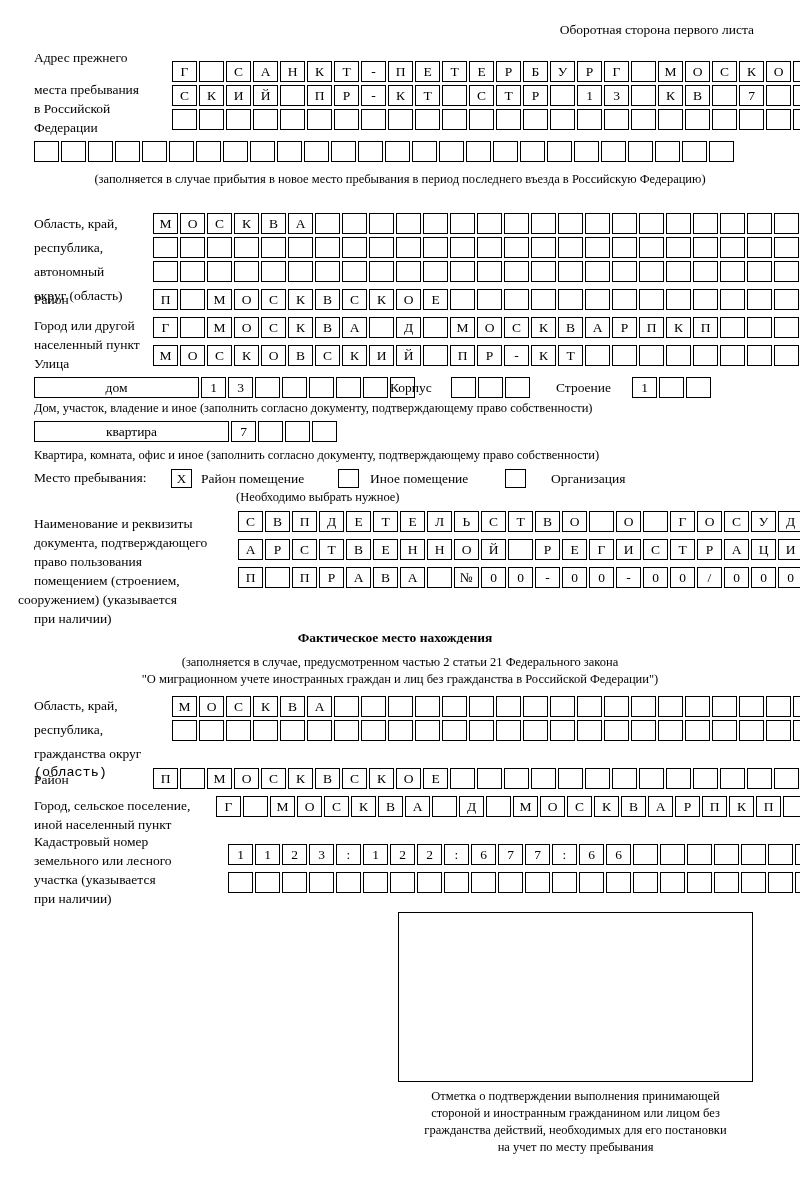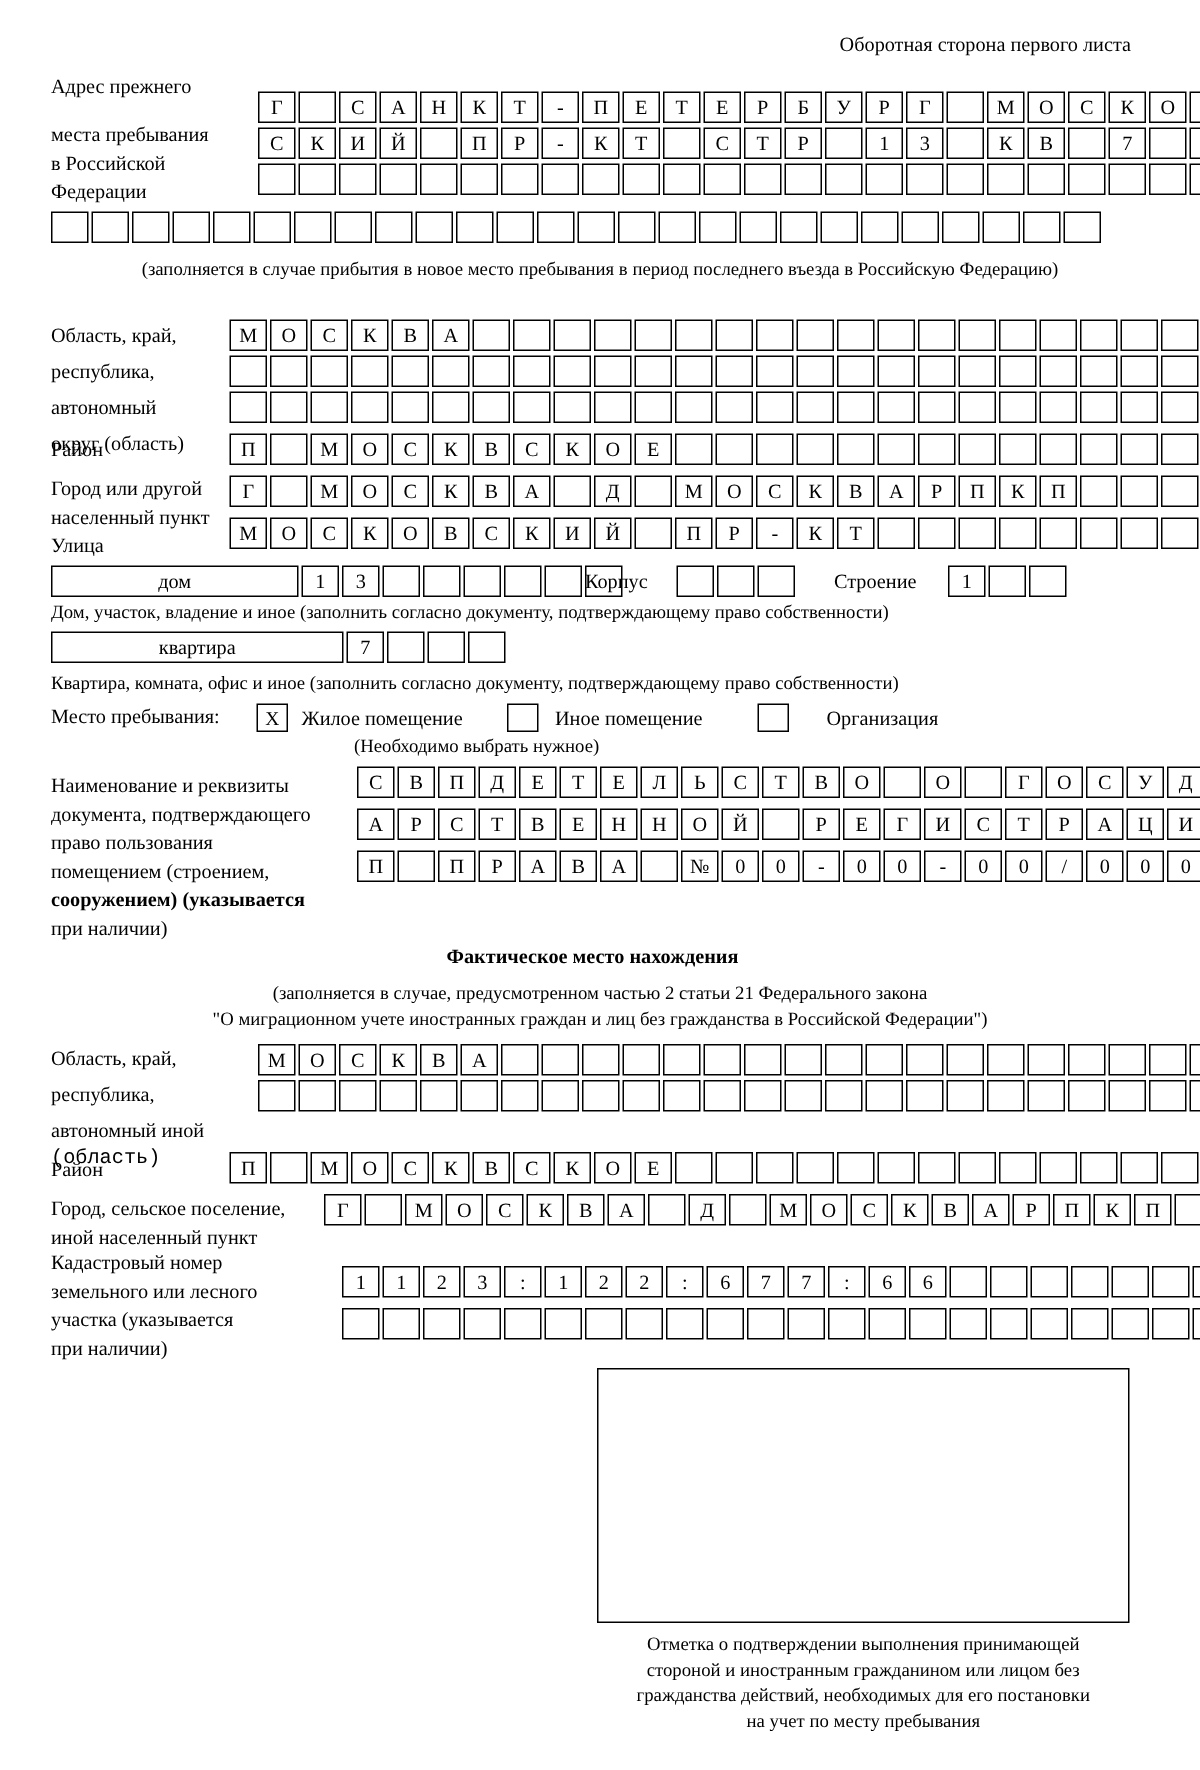--- a/index.html
+++ b/index.html
@@ -411,32 +411,32 @@
   <div class="cells" id="s2-flat" style="left:231px; top:421px;">
       <div class="cell">7</div>
       <div class="cell blank"></div>
       <div class="cell blank"></div>
       <div class="cell blank"></div>
     </div>
   <div class="t small" style="left:34px; top:448px;">Квартира, комната, офис и иное (заполнить согласно документу, подтверждающему право собственности)</div>
 
   <div class="t" style="left:34px; top:470px;">Место пребывания:</div>
   <span class="chk" style="position:absolute; left:171px; top:469px;">X</span>
-  <div class="t" style="left:201px; top:471px;">Жилое помещение</div>
+  <div class="t" style="left:201px; top:471px;">Район помещение</div>
   <span class="chk" style="position:absolute; left:338px; top:469px;"></span>
   <div class="t" style="left:370px; top:471px;">Иное помещение</div>
   <span class="chk" style="position:absolute; left:505px; top:469px;"></span>
   <div class="t" style="left:551px; top:471px;">Организация</div>
   <div class="t small" style="left:236px; top:490px;">(Необходимо выбрать нужное)</div>
 
   <div class="t" style="left:34px; top:516px;">Наименование и реквизиты</div>
   <div class="t" style="left:34px; top:535px;text-align:right;">документа, подтверждающего</div>
   <div class="t" style="left:34px; top:554px;">право пользования</div>
   <div class="t" style="left:34px; top:573px;">помещением (строением,</div>
-  <div class="t" style="left:34px; top:592px;font-weight:bold;">сооружением) (указывается</div>
+  <div class="t" style="left:18px; top:592px;">сооружением) (указывается</div>
   <div class="t" style="left:34px; top:611px;">при наличии)</div>
 
   <div class="cells" id="s2-doc0" style="left:238px; top:511px;">
       <div class="cell">С</div>
       <div class="cell">В</div>
       <div class="cell">П</div>
       <div class="cell">Д</div>
       <div class="cell">Е</div>
       <div class="cell">Т</div>
       <div class="cell">Е</div>
@@ -501,21 +501,21 @@
       <div class="cell">0</div>
       <div class="cell">0</div>
     </div>
 
   <div class="t bold center" style="left:0px; top:630px; width:790px;">Фактическое место нахождения</div>
   <div class="footnote" style="left:40px; top:654px; width:720px;">(заполняется в случае, предусмотренном частью 2 статьи 21 Федерального закона</div>
   <div class="footnote" style="left:40px; top:671px; width:720px;">"О миграционном учете иностранных граждан и лиц без гражданства в Российской Федерации")</div>
 
   <div class="t" style="left:34px; top:698px;">Область, край,</div>
   <div class="t" style="left:34px; top:722px;">республика,</div>
-  <div class="t" style="left:34px; top:746px;">автономный иной</div>
+  <div class="t" style="left:34px; top:746px;">гражданства округ</div>
   <div class="t" style="left:34px; top:765px;font-family:Liberation Mono, monospace;">(область)</div>
 
   <div class="cells" id="al-reg0" style="left:172px; top:696px;">
       <div class="cell">М</div>
       <div class="cell">О</div>
       <div class="cell">С</div>
       <div class="cell">К</div>
       <div class="cell">В</div>
       <div class="cell">А</div>
       <div class="cell blank"></div>

